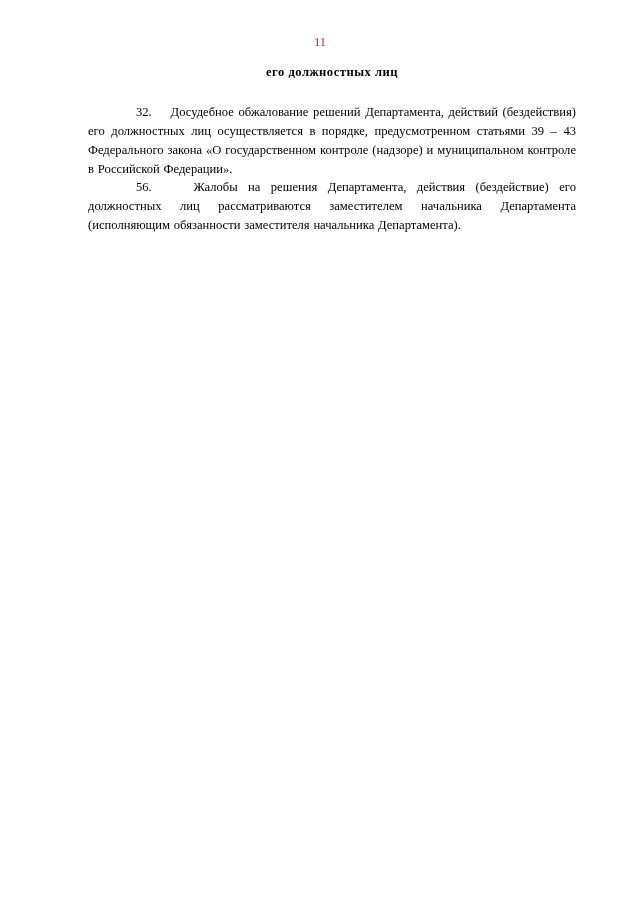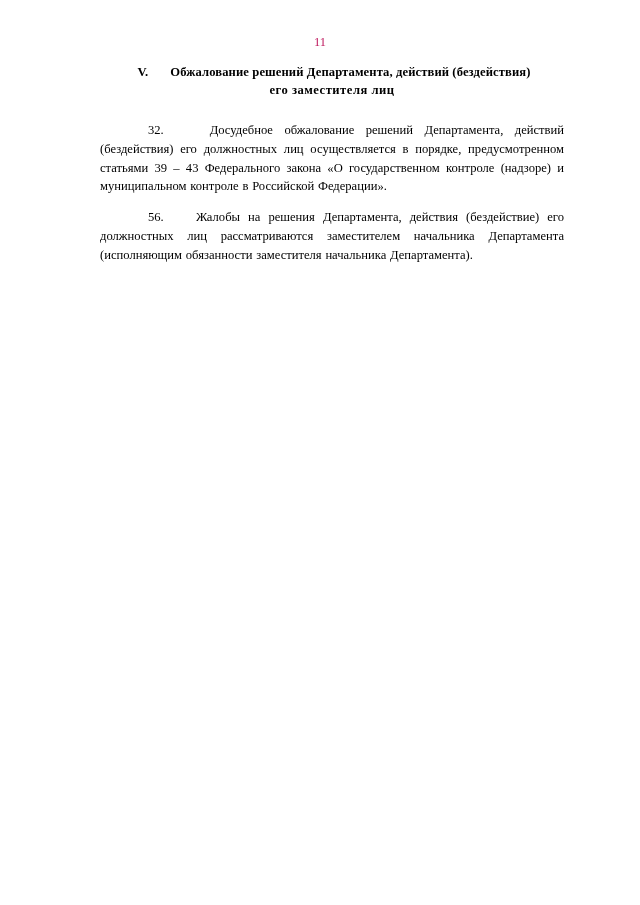--- a/index.html
+++ b/index.html
@@ -53,21 +53,21 @@
   .heading-line-2 {
     display: block;
     text-align: center;
     letter-spacing: 0.5px;
   }
   .para {
     font-size: 12.6px;
     line-height: 1.5;
     text-align: justify;
     text-align-last: left;
-    margin: 12px;
+    margin: 0;
     text-indent: 48px;
     hyphens: none;
   }
   .para.first {
     margin-top: 21px;
   }
   .para .num {
     margin-right: 0;
   }
   
@@ -78,22 +78,21 @@
 </head>
 <body>
 
 <div class="page">
 
   <div class="page-number">11</div>
 
   <div class="content">
 
     <div class="section-heading">
-      <span class="heading-line-1"><span class="heading-numeral">V.</span><span>Обжалование решений Департамента, действий (бездействия)</span></span>
-      <span class="heading-line-2">его заместителя лиц</span>
+      <span class="heading-line-2">его должностных лиц</span>
     </div>
 
     <p class="para first justified-loose"><span class="num">32.</span>&nbsp;&nbsp;&nbsp;&nbsp;<span>Досудебное обжалование решений Департамента, действий (бездействия) его должностных лиц осуществляется в порядке, предусмотренном статьями 39 – 43 Федерального закона «О государственном контроле (надзоре) и муниципальном контроле в Российской Федерации».</span></p>
 
     <p class="para justified-loose"><span class="num">56.</span>&nbsp;&nbsp;&nbsp;&nbsp;<span>Жалобы на решения Департамента, действия (бездействие) его должностных лиц рассматриваются заместителем начальника Департамента (исполняющим обязанности заместителя начальника Департамента).</span></p>
 
   </div>
 </div>
 
 </body></html>

